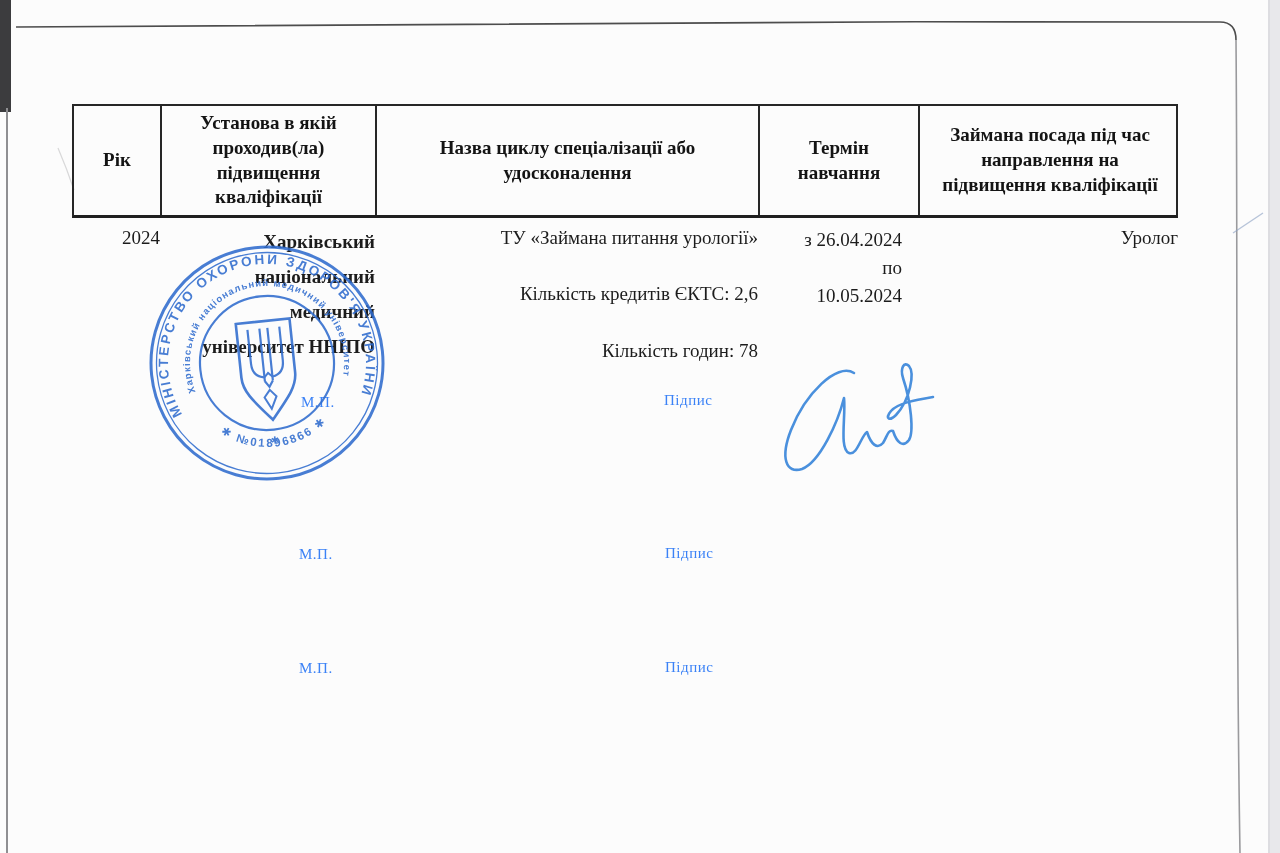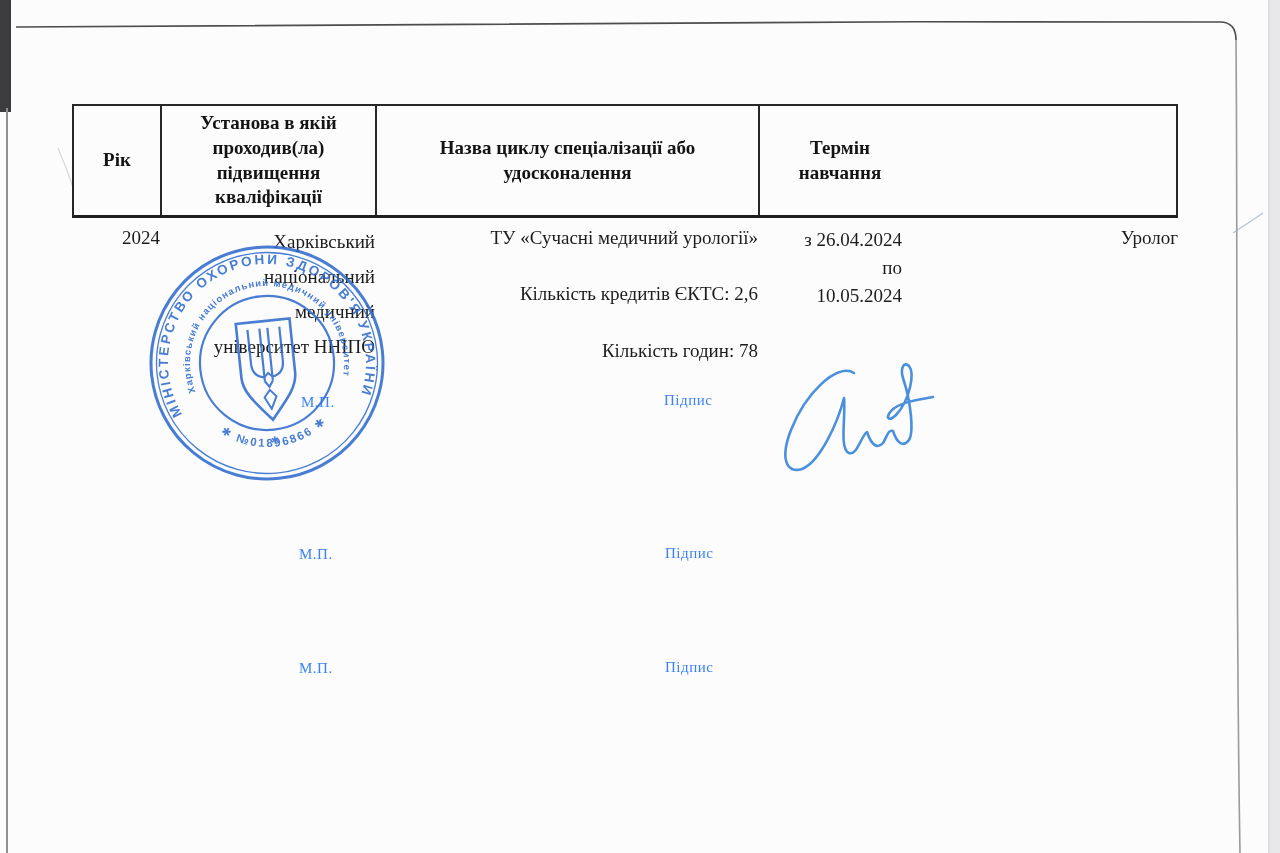--- a/index.html
+++ b/index.html
@@ -87,32 +87,33 @@
     <path d="M 1236 40 C 1238 260, 1235 560, 1240 853" fill="none" stroke="#9a9a9d" stroke-width="1.6"></path>
     <path d="M 1233 233 L 1263 213" fill="none" stroke="#90a4c4" stroke-width="1.4" opacity="0.65"></path>
     <path d="M 58 148 C 64 162, 70 178, 74 190" fill="none" stroke="#b9b9bc" stroke-width="1.2" opacity="0.55"></path>
   </svg>
 
   <div class="table-header">
     <div class="th-cell">Рік</div>
     <div class="th-cell">Установа в якій проходив(ла) підвищення кваліфікації</div>
     <div class="th-cell">Назва циклу спеціалізації або удосконалення</div>
     <div class="th-cell narrow">Термін навчання</div>
+    <div class="th-cell">Займана посада під час направлення на підвищення кваліфікації</div>
   </div>
 
   <div class="cell-text" style="left:72px; top:226px; width:88px;">2024</div>
 
-  <div class="cell-text inst" style="left:160px; top:224px; width:215px;">
+  <div class="cell-text inst" style="left:160px; top:224px; width:215px;font-weight:bold;">
     <div>Харківський</div>
     <div>національний</div>
     <div>медичний</div>
     <div>університет ННІПО</div>
   </div>
 
-  <div class="cell-text" style="left:375px; top:226px; width:383px;">ТУ «Сучасні медичний урології»</div>
+  <div class="cell-text" style="left:375px; top:226px; width:383px;">ТУ «Займана питання урології»</div>
   <div class="cell-text" style="left:375px; top:282px; width:383px;">Кількість кредитів ЄКТС: 2,6</div>
   <div class="cell-text" style="left:375px; top:339px; width:383px;">Кількість годин: 78</div>
 
   <div class="cell-text" style="left:742px; top:226px; width:160px; line-height:28px;">
     <div>з 26.04.2024</div>
     <div>по</div>
     <div>10.05.2024</div>
   </div>
 
   <div class="cell-text" style="left:918px; top:226px; width:260px;">Уролог</div>

